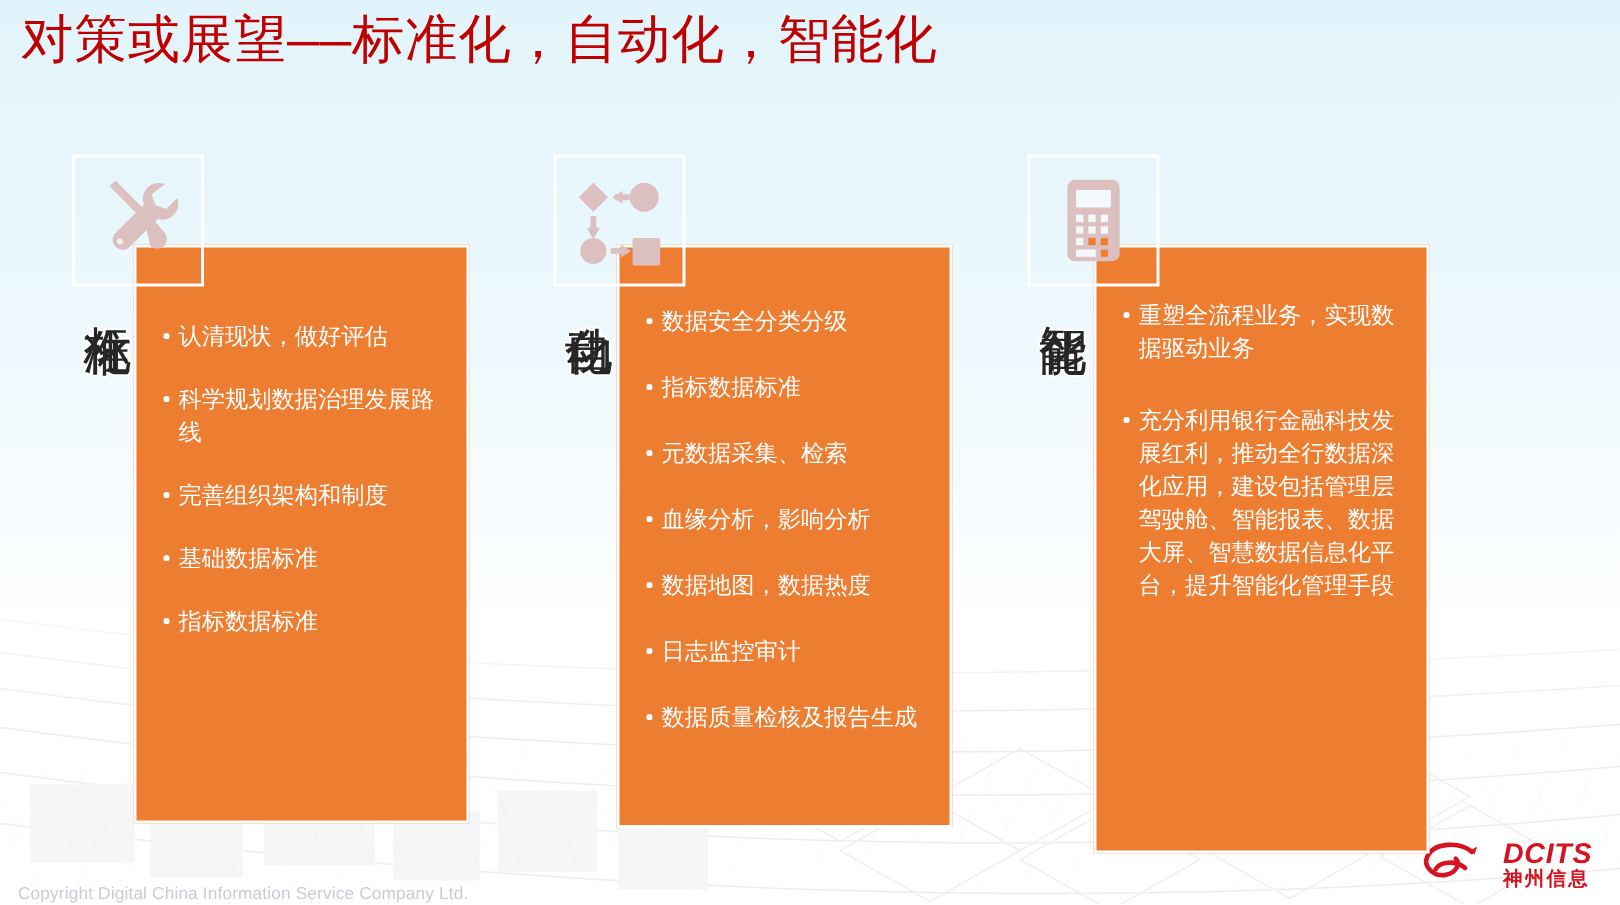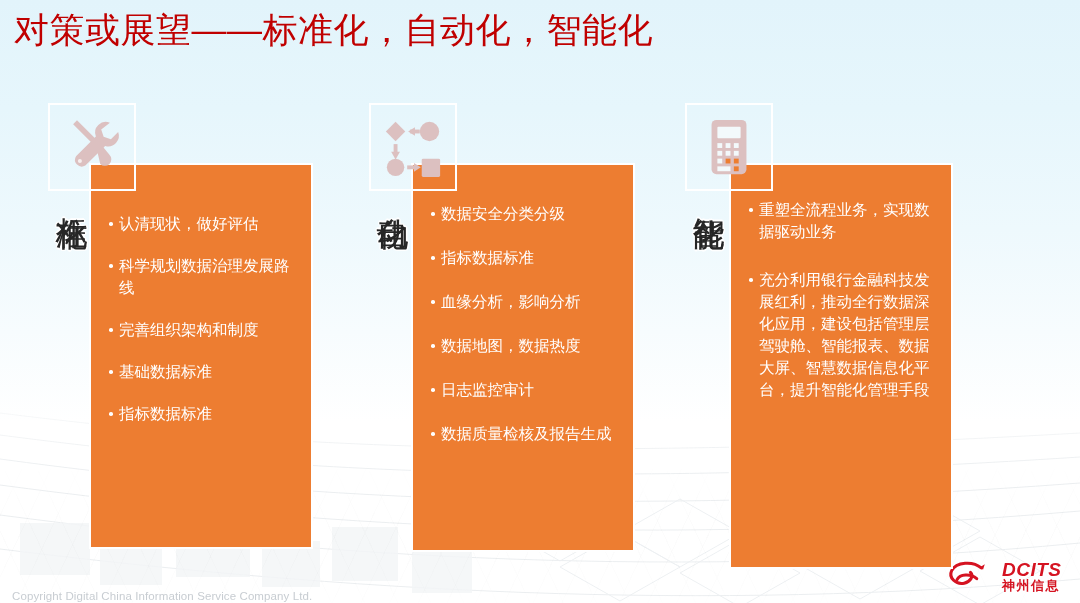--- a/index.html
+++ b/index.html
@@ -54,21 +54,21 @@
 
   
   .title {
     position: absolute;
     left: 14px; top: 8px;
     font-size: 35px;
     line-height: 1.25;
     letter-spacing: .5px;
     color: #c00000;
     white-space: nowrap;
-    font-family: Liberation Sans, sans-serif;
+    font-family: Liberation Mono, monospace;
   }
 
   
   .col { position: absolute; }
 
   
   .icon-box {
     position: absolute;
     width: 88px; height: 88px;
     border: 2px solid #ffffff;
@@ -273,20 +273,21 @@
         </g>
       </svg>
     </div>
 
     <div class="v-label" style="left:373px; top:192px;">自动化</div>
 
     <div class="panel" id="panel-2" style="left:411px; top:163px; width:224px; height:389px;">
       <ul class="bullets" style="margin:38px 10px 0 17px;">
         <li>数据安全分类分级</li>
         <li>指标数据标准</li>
+        <li>元数据采集、检索</li>
         <li>血缘分析，影响分析</li>
         <li>数据地图，数据热度</li>
         <li>日志监控审计</li>
         <li>数据质量检核及报告生成</li>
       </ul>
     </div>
   </div>
 
   <div class="col">
 

